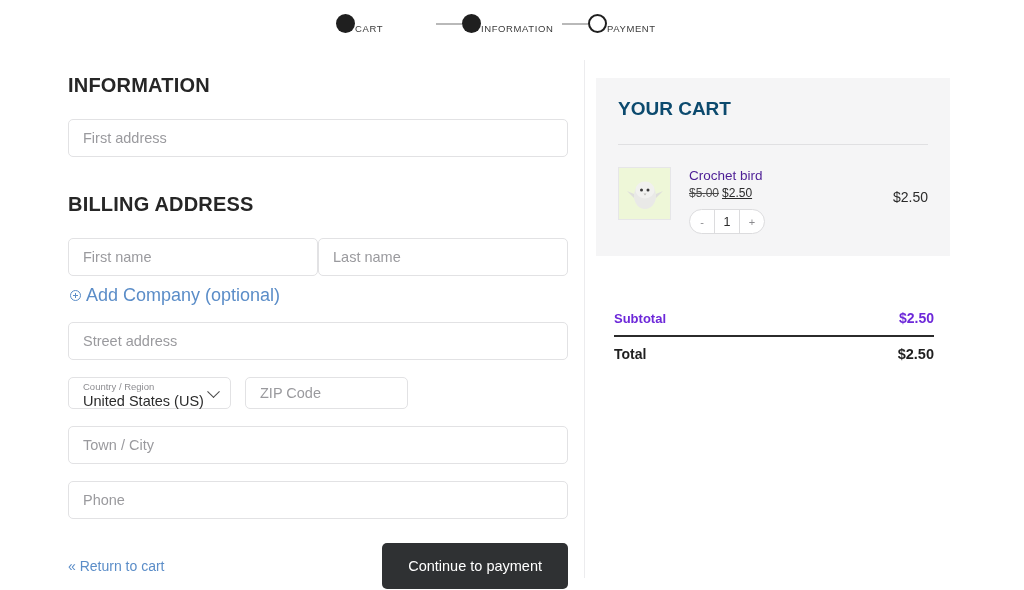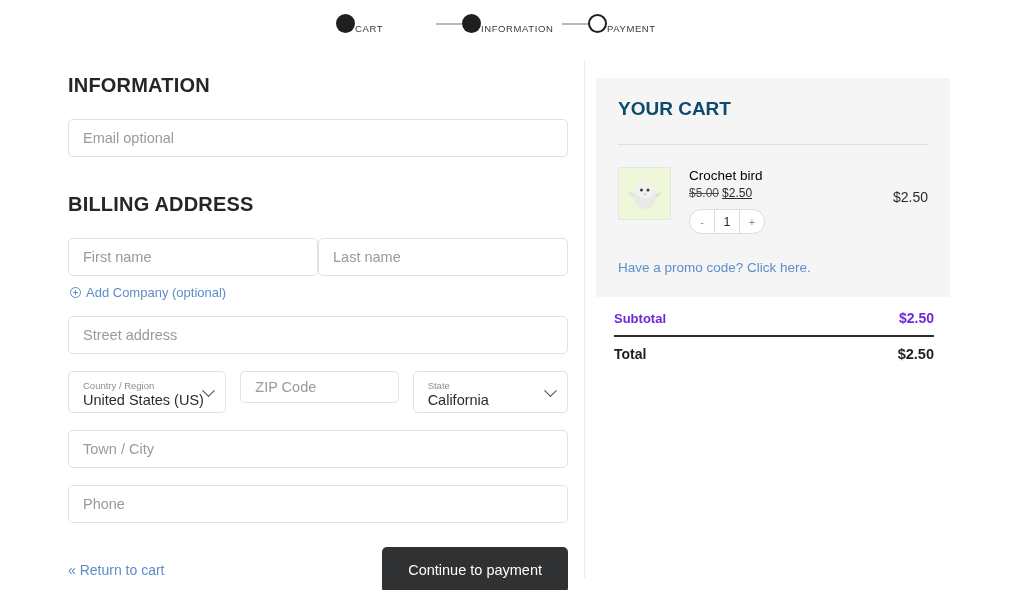--- a/index.html
+++ b/index.html
@@ -75,41 +75,41 @@
   }
   .ph { color: #9a9a9e; font-size: 14.5px; }
   .row2 { display: flex; }
   .row2 .field { width: 50%; }
 
   .addlink {
     display: flex;
     align-items: center;
     gap: 5px;
     color: #5b8dc8;
-    font-size: 13px;
+    font-size: 18px;
     margin: -8px 0 16px 2px;
     cursor: pointer;
   }
   .circle-plus {
     width: 11px; height: 11px;
     border: 1.3px solid #5b8dc8;
     border-radius: 50%;
     position: relative;
     flex: none;
   }
   .circle-plus::before, .circle-plus::after {
     content: ""; position: absolute; background: #5b8dc8;
   }
   .circle-plus::before { left: 2px; right: 2px; top: 4.2px; height: 1.3px; }
   .circle-plus::after  { top: 2px; bottom: 2px; left: 4.2px; width: 1.3px; }
 
   
   .row3 { display: flex; gap: 14px; margin-bottom: 17px; }
   .sel {
-    height: 42px;
+    height: 32px;
     border: 1px solid #e2e2e4;
     border-radius: 5px;
     background: #fff;
     padding: 4px 12px 0 14px;
     position: relative;
     display: flex;
     flex-direction: column;
     justify-content: center;
   }
   .sel.country { width: 163px; }
@@ -199,21 +199,21 @@
     border: 1px solid #e6e6e8;
     flex: none;
     display: flex;
     align-items: center;
     justify-content: center;
     overflow: hidden;
   }
   .item-mid { flex: 1; padding-left: 18px; }
   .item-name {
     font-size: 13.5px;
-    color: #000000;
+    color: #4c1d95;
     line-height: 17px;
   }
   .item-prices { font-size: 12px; line-height: 18px; }
   .price-old { text-decoration: line-through; color: #4a4a4a; }
   .price-new { text-decoration: underline; color: #2b2b2b; margin-left: 3px; }
   .stepper-pill {
     display: inline-flex;
     align-items: stretch;
     border: 1px solid #dcdcde;
     border-radius: 14px;
@@ -285,21 +285,21 @@
     <div class="step-dot hollow"></div>
     <div class="step-label">PAYMENT</div>
   </div>
 </div>
 
 <div class="form-col">
 
   <h2 class="section-title">INFORMATION</h2>
 
   <div class="field">
-    <span class="ph">Email optional</span>
+    <span class="ph">First address</span>
   </div>
 
   <h2 class="section-title second">BILLING ADDRESS</h2>
 
   <div class="row2">
     <div class="field">
       <span class="ph">First name</span>
     </div>
     <div class="field">
       <span class="ph">Last name</span>
@@ -317,25 +317,20 @@
 
 
   <div class="row3">
     <div class="sel country">
       <div class="sel-label">Country / Region</div>
       <div class="sel-value">United States (US)</div>
       <span class="chev"></span>
     </div>
     <div class="zipfield">
       <span class="ph">ZIP Code</span>
-    </div>
-    <div class="sel state">
-      <div class="sel-label">State</div>
-      <div class="sel-value">California</div>
-      <span class="chev"></span>
     </div>
   </div>
 
   <div class="field">
     <span class="ph">Town / City</span>
   </div>
 
   <div class="field">
     <span class="ph">Phone</span>
   </div>
@@ -371,21 +366,20 @@
       </div>
       <div class="stepper-pill">
         <div class="sp-btn">-</div>
         <div class="sp-val">1</div>
         <div class="sp-btn">+</div>
       </div>
     </div>
     <div class="item-total">$2.50</div>
   </div>
 
-  <div class="promo">Have a promo code? Click here.</div>
 </div>
 
 <div class="totals">
   <div class="trow">
     <span>Subtotal</span>
     <span class="amt">$2.50</span>
   </div>
   <div class="trule"></div>
   <div class="trow total">
     <span>Total</span>

